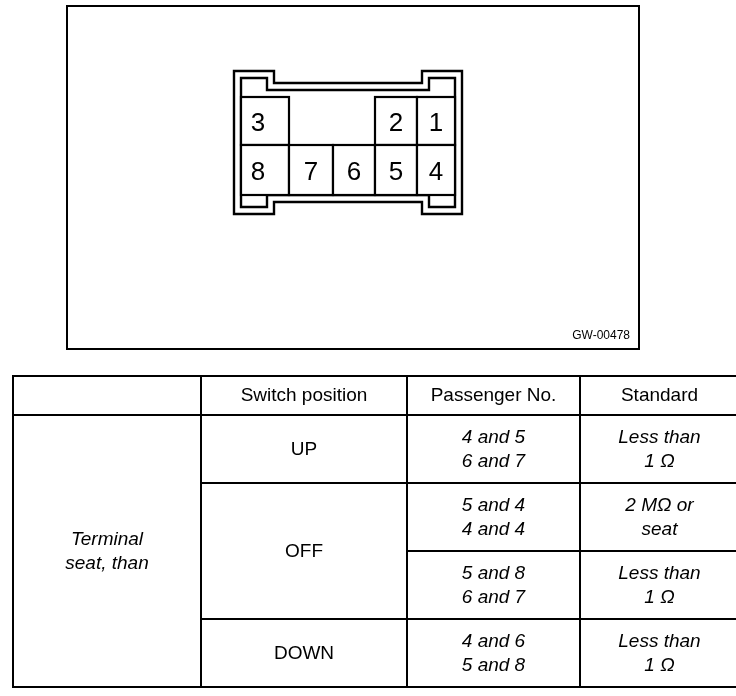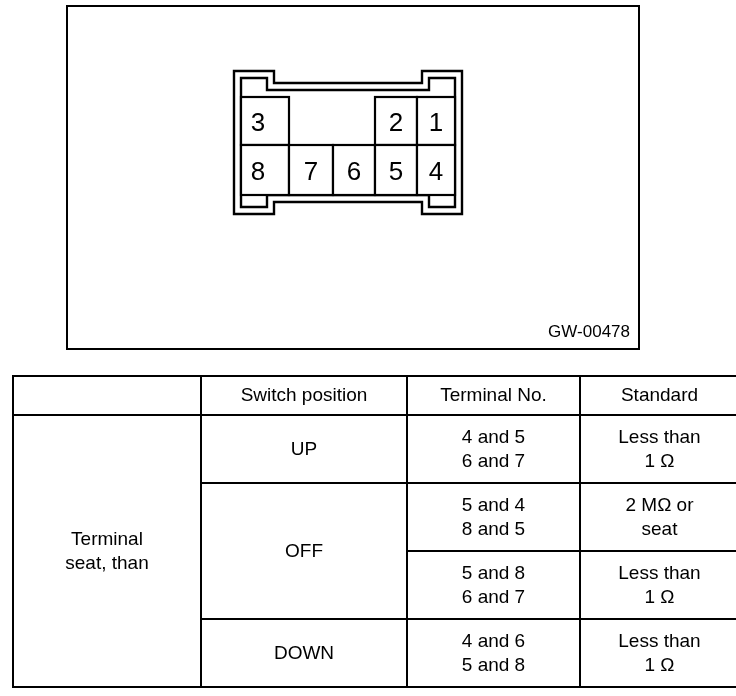--- a/index.html
+++ b/index.html
@@ -33,21 +33,21 @@
     left: 160px;
     top: 58px;
     width: 240px;
     height: 155px;
   }
 
   #figure-code {
     position: absolute;
     right: 8px;
     bottom: 6px;
-    font-size: 17px;
+    font-size: 12px;
     letter-spacing: 0px;
     white-space: nowrap;
   }
 
   
   #spec-table {
     position: absolute;
     left: 12px;
     top: 375px;
     width: 686px;
@@ -70,20 +70,21 @@
   #spec-table td {
     height: 62px;
   }
   .col-name  { width: 178px; }
   .col-pos   { width: 196px; }
   .col-term  { width: 163px; }
   .col-std   { width: 149px; }
 
   .cell-lines span {
     display: block;
+    font-style: italic;
   }
   .blank-header {
     border-top: 2px solid #000000;
   }
 </style>
 </head>
 <body>
 
 <div id="figure-panel">
 
@@ -149,21 +150,21 @@
   </div>
 
   <div id="figure-code">GW-00478</div>
 </div>
 
 <table id="spec-table">
   <thead>
     <tr>
       <th class="col-name blank-header"></th>
       <th class="col-pos">Switch position</th>
-      <th class="col-term">Terminal No.</th>
+      <th class="col-term">Passenger No.</th>
       <th class="col-std">Standard</th>
     </tr>
   </thead>
   <tbody>
     <tr>
       <td class="col-name cell-lines" rowspan="4">
         <span>Terminal</span>
         <span>seat, than</span>
       </td>
       <td class="col-pos">UP</td>
@@ -174,21 +175,21 @@
       <td class="col-std cell-lines">
         <span>Less than</span>
         <span>1 Ω</span>
       </td>
     </tr>
 
     <tr>
       <td class="col-pos" rowspan="2">OFF</td>
       <td class="col-term cell-lines">
         <span>5 and 4</span>
-        <span>8 and 5</span>
+        <span>4 and 4</span>
       </td>
       <td class="col-std cell-lines">
         <span>2 MΩ or</span>
         <span>seat</span>
       </td>
     </tr>
 
     <tr>
       <td class="col-term cell-lines">
         <span>5 and 8</span>

